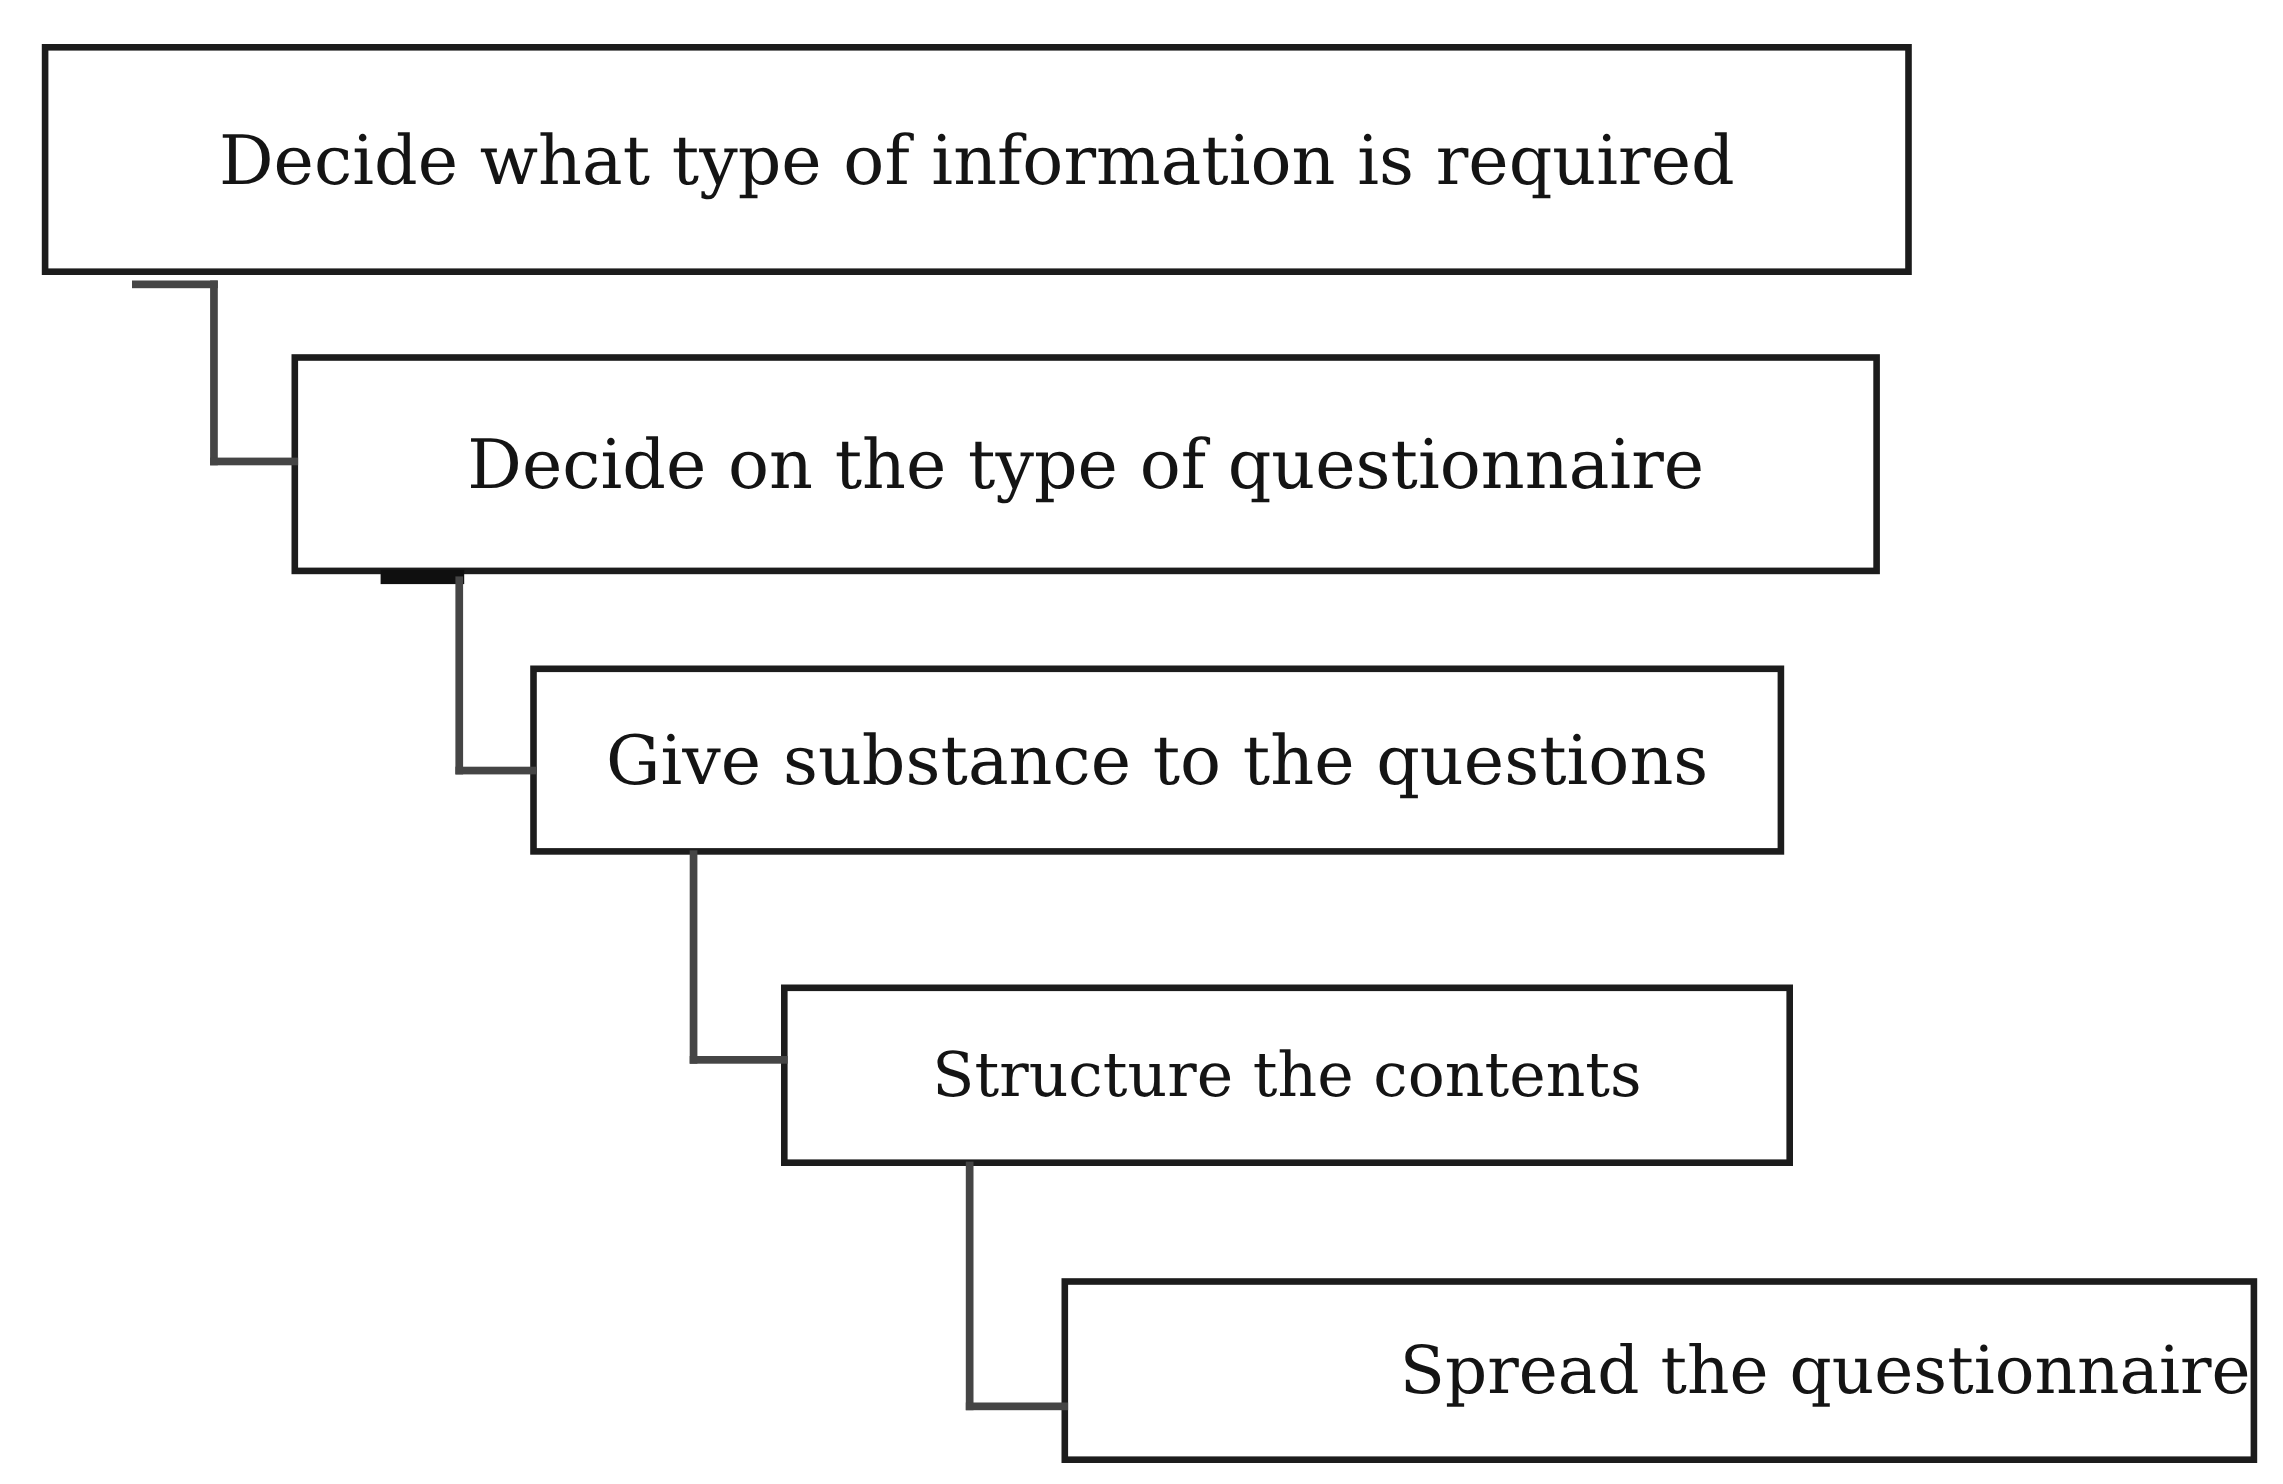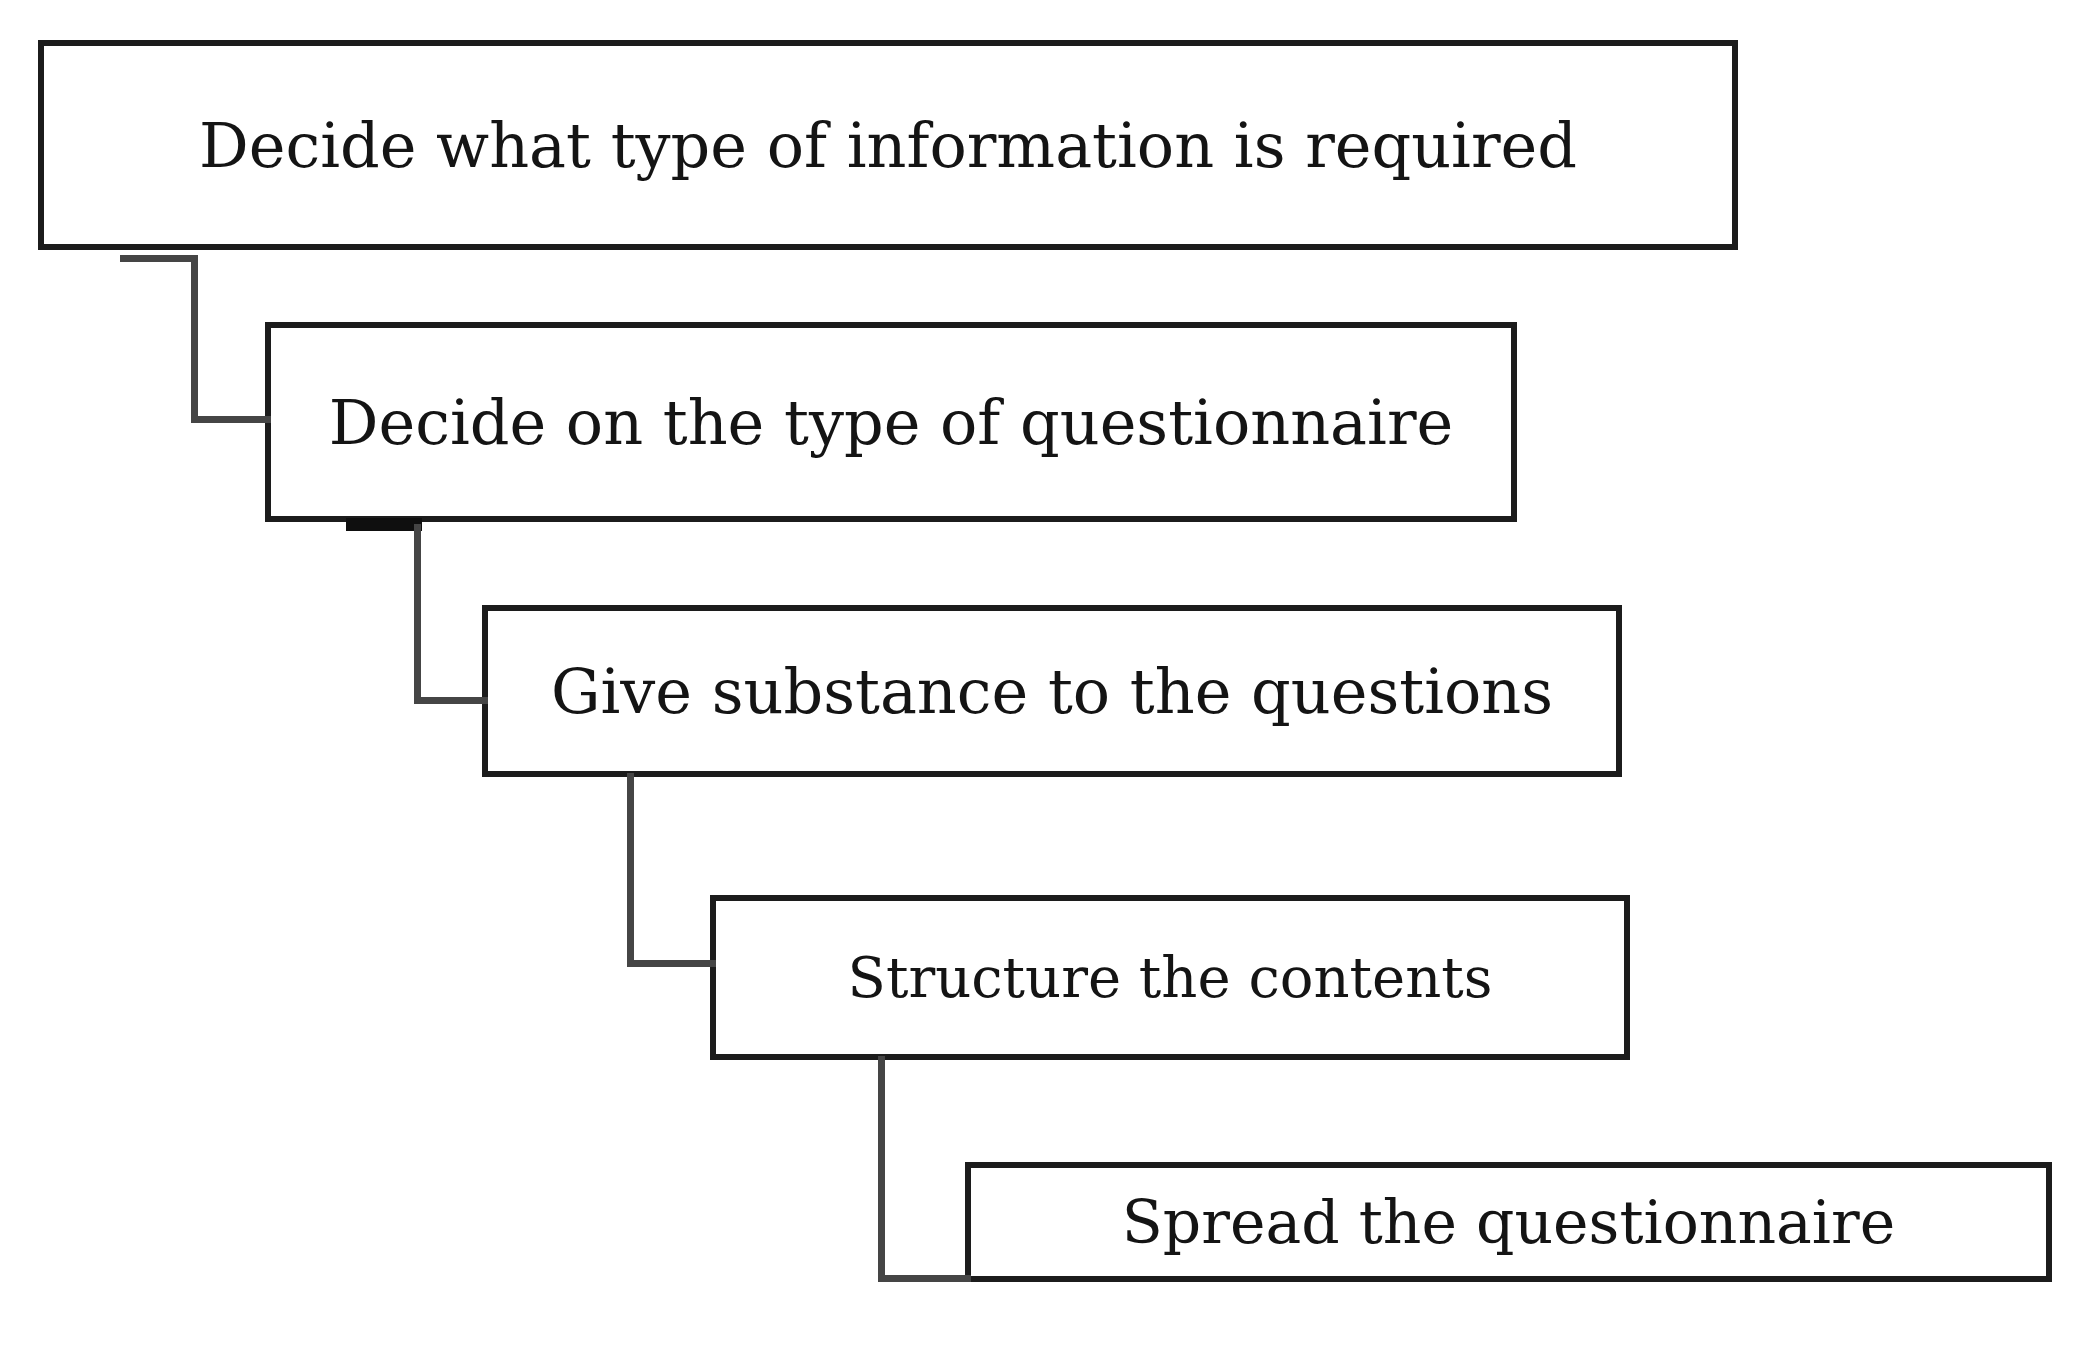--- a/index.html
+++ b/index.html
@@ -22,24 +22,24 @@
     border: 6px solid #1c1c1c;
     display: flex;
     align-items: center;
     justify-content: center;
     color: #141414;
     white-space: nowrap;
     letter-spacing: 0px;
   }
   .box span { display: inline-block; }
   #box-1 { left: 38px;  top: 40px;   width: 1700px; height: 210px; font-size: 62px; }
-  #box-2 { left: 265px; top: 322px;  width: 1252px; height: 200px; font-size: 62px; }
+  #box-2 { left: 265px; top: 322px;  width: 1444px; height: 200px; font-size: 62px; }
   #box-3 { left: 482px; top: 605px;  width: 1140px; height: 172px; font-size: 62px; }
   #box-4 { left: 710px; top: 895px;  width: 920px;  height: 165px; font-size: 56px; }
-  #box-5 { left: 965px; top: 1162px; width: 1087px; height: 120px; font-size: 60px; }
+  #box-5 { left: 965px; top: 1162px; width: 1087px; height: 168px; font-size: 60px; justify-content: flex-end; }
 
   .seg {
     position: absolute;
     background: #454545;
   }
   .seg.stub-black { background: #0f0f0f; }
 
   
   #c1-h1 { left: 120px; top: 255px; width: 78px;  height: 7px; }
   #c1-v  { left: 191px; top: 255px; width: 7px;   height: 168px; }

